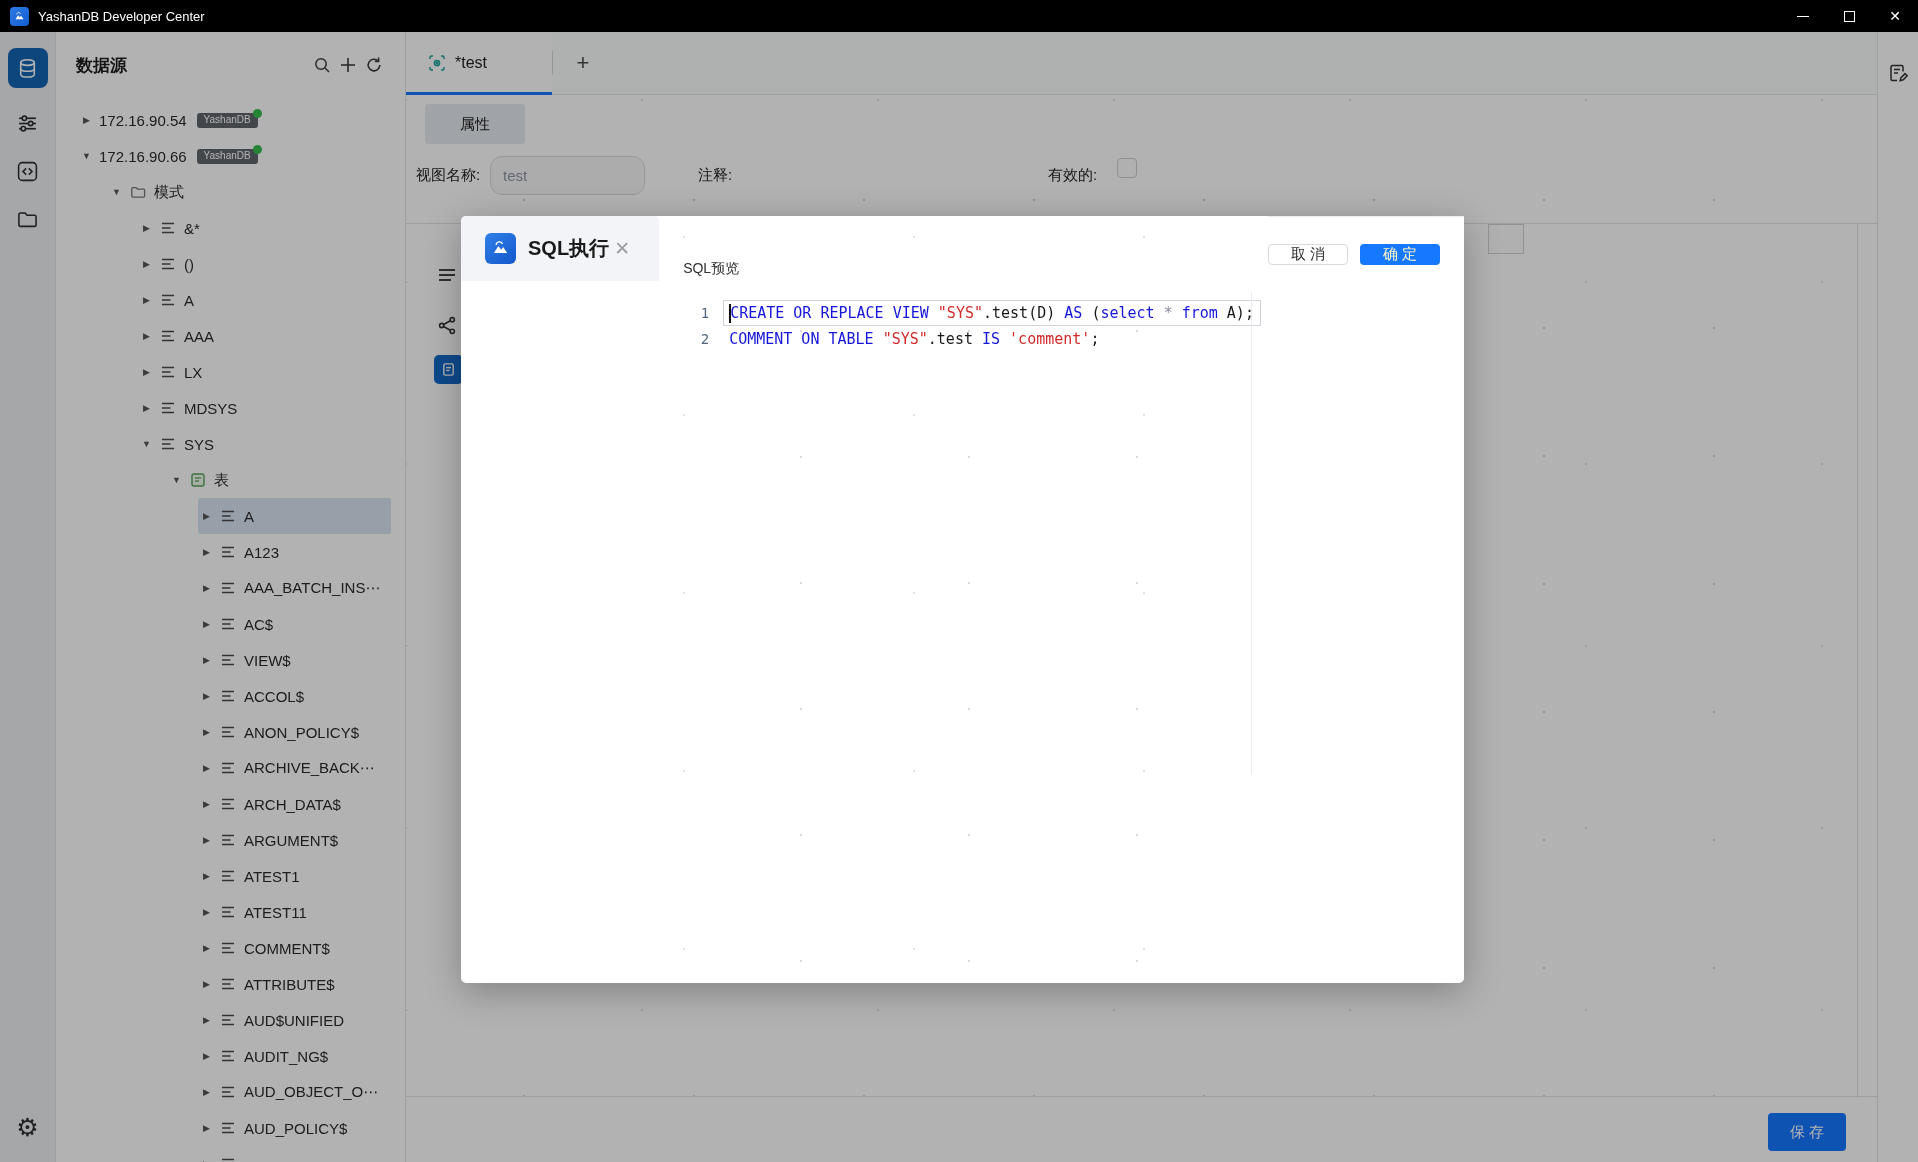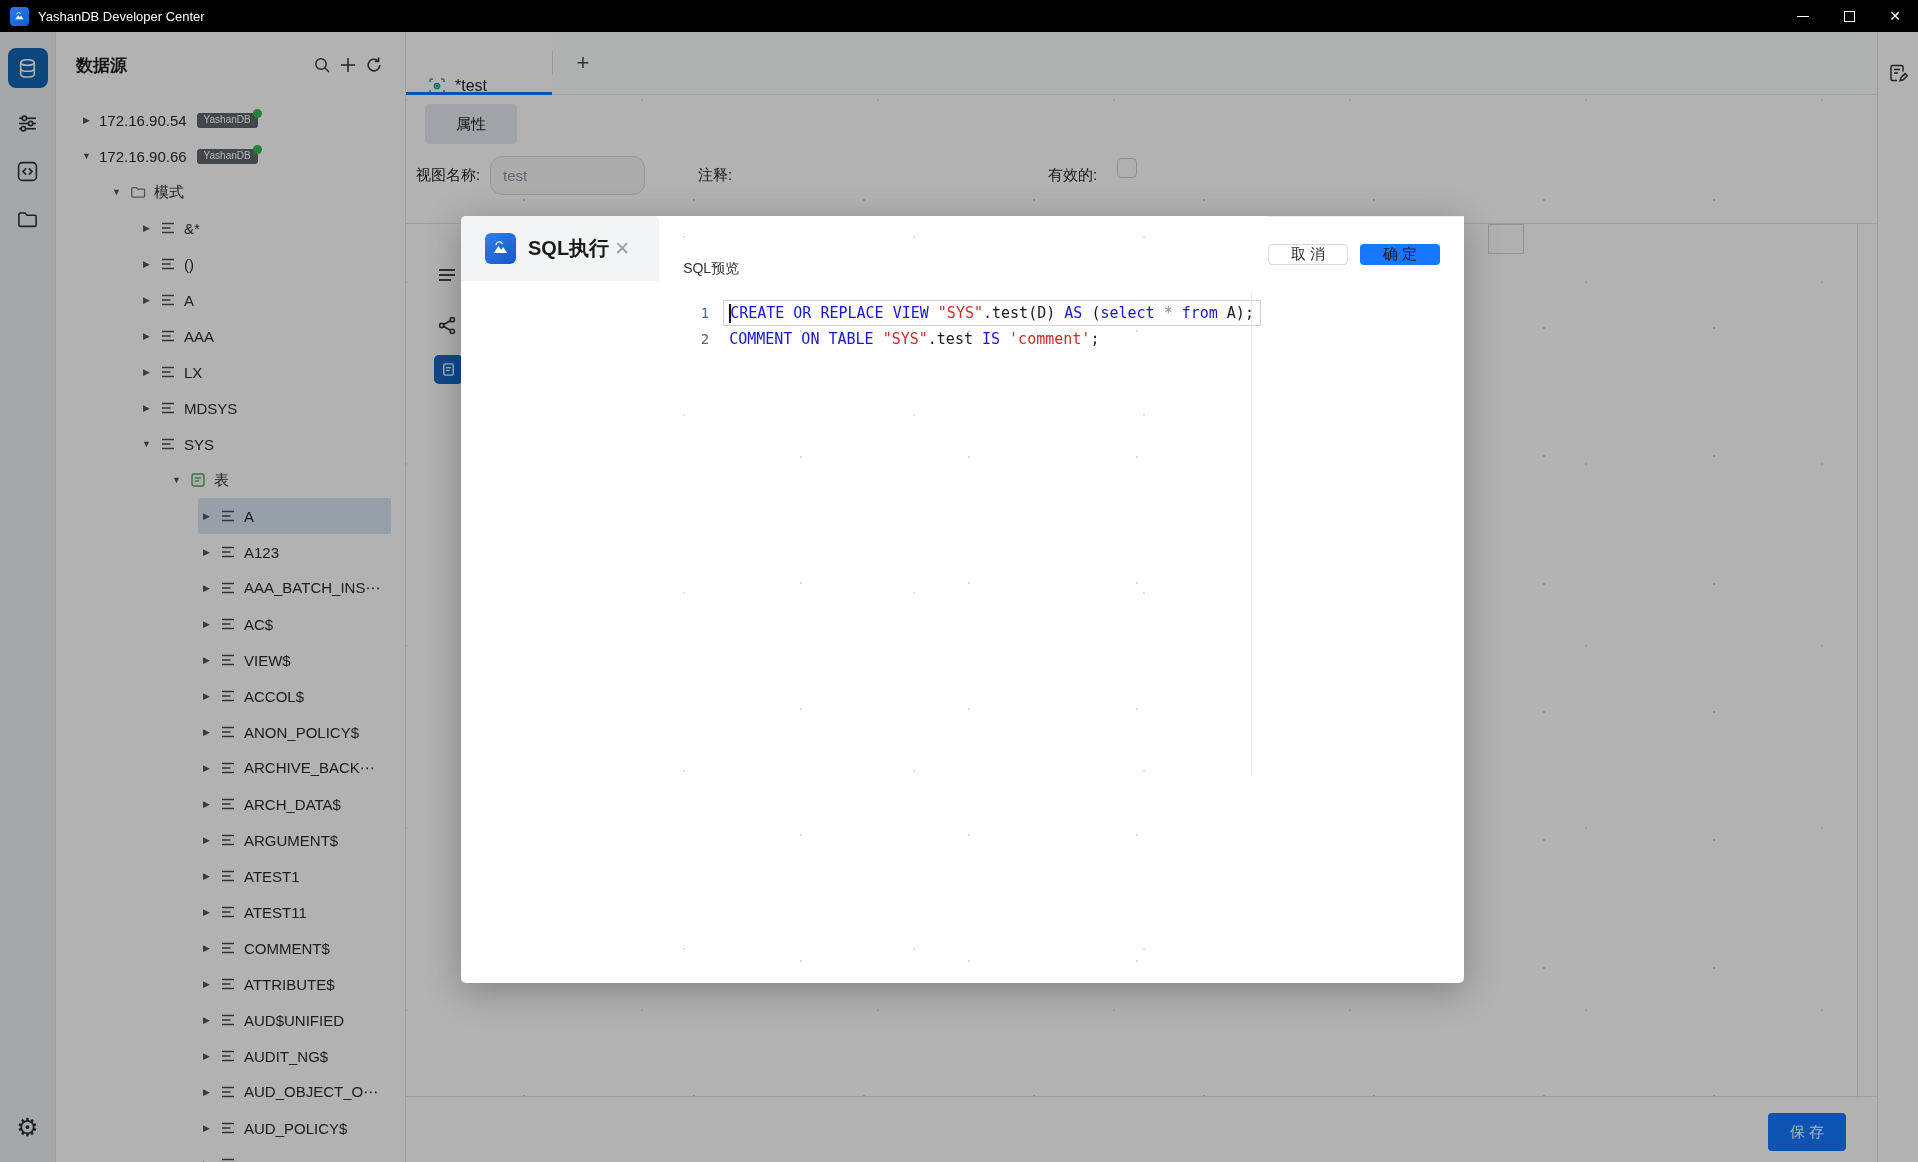--- a/index.html
+++ b/index.html
@@ -36,31 +36,31 @@
   .tree-row.selected .row-inner { background:#d9e5f2; }
   .tw-arrow { width:13px; font-size:9px; color:#555; text-align:center; margin-right:6px; flex:0 0 auto; }
   .tw-icon { width:18px; height:16px; margin-right:7px; display:flex; align-items:center; justify-content:center; flex:0 0 auto; }
   .tw-label { white-space:nowrap; }
   .badge { position:relative; margin-left:10px; background:#61666e; color:#fff; font-size:10px; border-radius:3px; padding:2.5px 7px; line-height:1; }
   .badge .dot { position:absolute; right:-4px; top:-4px; width:9px; height:9px; border-radius:50%; background:#33bf4c; }
 
   
   .main { position:absolute; left:406px; top:32px; width:1471px; height:1130px; background:#fff; }
   .tabbar { position:absolute; left:0; top:0; width:1471px; height:63px; background:#fbfcfd; border-bottom:1px solid #e6e7e9; display:flex; align-items:center; }
-  .tab-active { position:relative; height:63px; width:146px; background:#fff; display:flex; align-items:flex-end; padding-left:22px; }
+  .tab-active { position:relative; height:63px; width:146px; background:#fff; display:flex; align-items:center; padding-left:22px; }
   .tab-active:after { content:""; position:absolute; left:0; bottom:-1px; width:146px; height:4px; background:#1677ff; }
   .tab-label { font-size:16px; color:#1f1f1f; margin-left:9px; }
   .tab-sep { width:1px; height:24px; background:#d9d9d9; margin-left:0; }
   .newtab { width:60px; text-align:center; font-size:22px; color:#4a4a4a; font-weight:300; }
 
   .content { position:absolute; left:0; top:63px; width:1471px; height:1067px; background:#fff;
     background-image:radial-gradient(circle, rgba(60,60,60,.22) 1px, transparent 1.4px),
                      radial-gradient(circle, rgba(60,60,60,.14) 1px, transparent 1.4px);
     background-size:170px 128px, 236px 182px; background-position:33px 41px, 118px 96px; }
-  .chip { position:absolute; left:19px; top:9px; width:92px; height:40px; background:#e6eaef; border-radius:4px; display:flex; align-items:center; justify-content:center; font-size:15px; color:#1f1f1f; }
+  .chip { position:absolute; left:19px; top:9px; width:100px; height:40px; background:#e6eaef; border-radius:4px; display:flex; align-items:center; justify-content:center; font-size:15px; color:#1f1f1f; }
   .form-label { position:absolute; font-size:15px; color:#262626; }
   .inp { position:absolute; height:39px; border:1px solid #d9d9d9; border-radius:12px; background:#f6f7f8; color:#8f959e; font-size:15px; padding:0 12px; font-family:"Liberation Sans",sans-serif; }
   .checkbox { position:absolute; width:20px; height:20px; border:1px solid #cfcfcf; border-radius:4px; background:#fcfcfd; }
   .hline { position:absolute; background:#e2e3e5; height:1px; }
   .vline { position:absolute; background:#e2e3e5; width:1px; }
   .grid-cell { position:absolute; left:1082px; top:129px; width:36px; height:30px; background:#fdfdfd; border:1px solid #cfd1d4; }
   .side-ic { position:absolute; width:22px; height:20px; color:#333; display:flex; align-items:center; justify-content:center; }
   .blue-tile { position:absolute; left:28px; top:260px; width:29px; height:29px; border-radius:5px; background:#1569c8; display:flex; align-items:center; justify-content:center; }
   .save-btn { position:absolute; left:1362px; top:1018px; width:78px; height:38px; background:#1677ff; border:none; border-radius:4px; color:#fff; font-size:15px; font-family:"Liberation Sans",sans-serif; }
 
@@ -83,21 +83,21 @@
   .code-line { position:relative; display:flex; height:26px; align-items:center; }
   .gutter { width:26px; text-align:right; color:#53687e; font-size:14px; flex:0 0 auto; }
   .code-text { position:relative; margin-left:14px; padding:0 6px; white-space:pre; display:flex; align-items:center; height:26px; }
   .code-line.active .code-text { border:1px solid #cfd4da; width:907px; }
   .caret { position:absolute; left:5px; top:3px; width:1.5px; height:19px; background:#111; }
   .scroll-edge { position:absolute; right:16px; top:76px; width:1px; height:483px; background:#ececee; }
   .tok-k { color:#1616d9; } .tok-s { color:#d12a2a; } .tok-p { color:#191919; } .tok-o { color:#8b8fa0; }
   .modal-footer { height:75px; border-top:1px solid #ececee; display:flex; align-items:center; justify-content:flex-end; padding-right:24px; gap:12px; background:#fff; border-radius:0 0 5px 5px; }
   .btn { height:21px; min-width:80px; border-radius:4px; font-size:15px; padding:0 16px; font-family:"Liberation Sans",sans-serif; }
   .btn-default { background:#fff; border:1px solid #d9d9d9; color:#2b2b2b; }
-  .btn-primary { background:#1677ff; border:none; color:#0f172a; }
+  .btn-primary { background:#1677ff; border:none; color:#fef9c3; }
 
   svg { display:block; }
 </style>
 </head>
 <body>
 
 <div id="screen">
 
   <div class="titlebar">
     <div class="app-logo">

